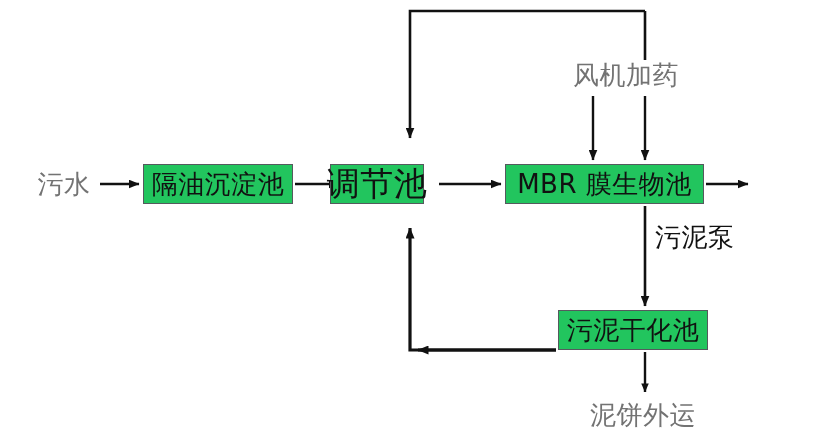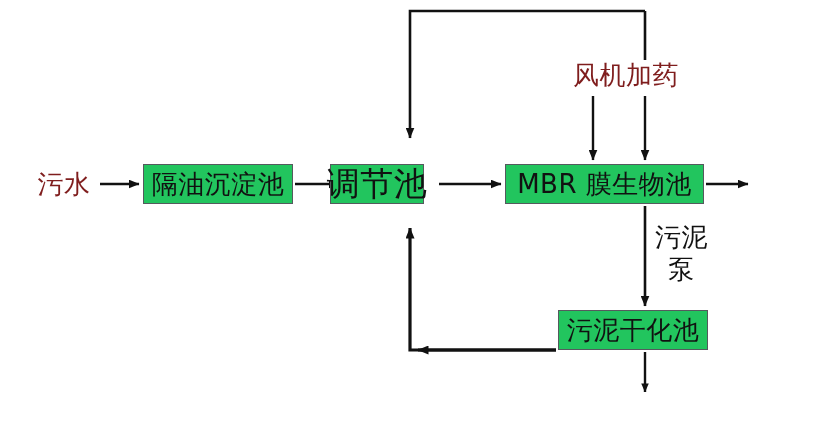--- a/index.html
+++ b/index.html
@@ -29,34 +29,34 @@
     background: #22c55e;
     display: flex;
     align-items: center;
     justify-content: center;
     color: #111111;
     letter-spacing: 0.5px;
     white-space: nowrap;
   }
   .free-label {
     position: absolute;
-    color: #7f1d1d;
+    color: #737373;
     white-space: nowrap;
     letter-spacing: 0.5px;
     display: flex;
     align-items: center;
     justify-content: center;
   }
   .vert-label {
     position: absolute;
     color: #111111;
     white-space: nowrap;
     letter-spacing: 0.5px;
     display: flex;
-    flex-direction: column;
+    flex-direction: row;
     align-items: center;
     line-height: 1.22;
   }
 </style>
 </head>
 <body>
 
 <div id="canvas">
 
   <svg id="flow-svg" viewBox="0 0 817 435" xmlns="http://www.w3.org/2000/svg">
@@ -129,20 +129,23 @@
 
   <div class="node-box" style="left: 505px; top: 164px; width: 199px; height: 40px; font-size: 26px;">
     <span>MBR 膜生物池</span>
   </div>
 
 
   <div class="node-box" style="left: 558px; top: 310px; width: 150px; height: 40px; font-size: 26px;">
     <span>污泥干化池</span>
   </div>
 
+  <div class="free-label" style="left: 578px; top: 398px; width: 130px; height: 34px; font-size: 26px;">
+    <span>泥饼外运</span>
+  </div>
 
   <div class="free-label" style="left: 558px; top: 56px; width: 136px; height: 38px; font-size: 26px;">
     <span>风机加药</span>
   </div>
 
 
   <div class="vert-label" style="left: 655px; top: 222px; font-size: 26px;">
     <span>污泥</span>
     <span>泵</span>
   </div>

